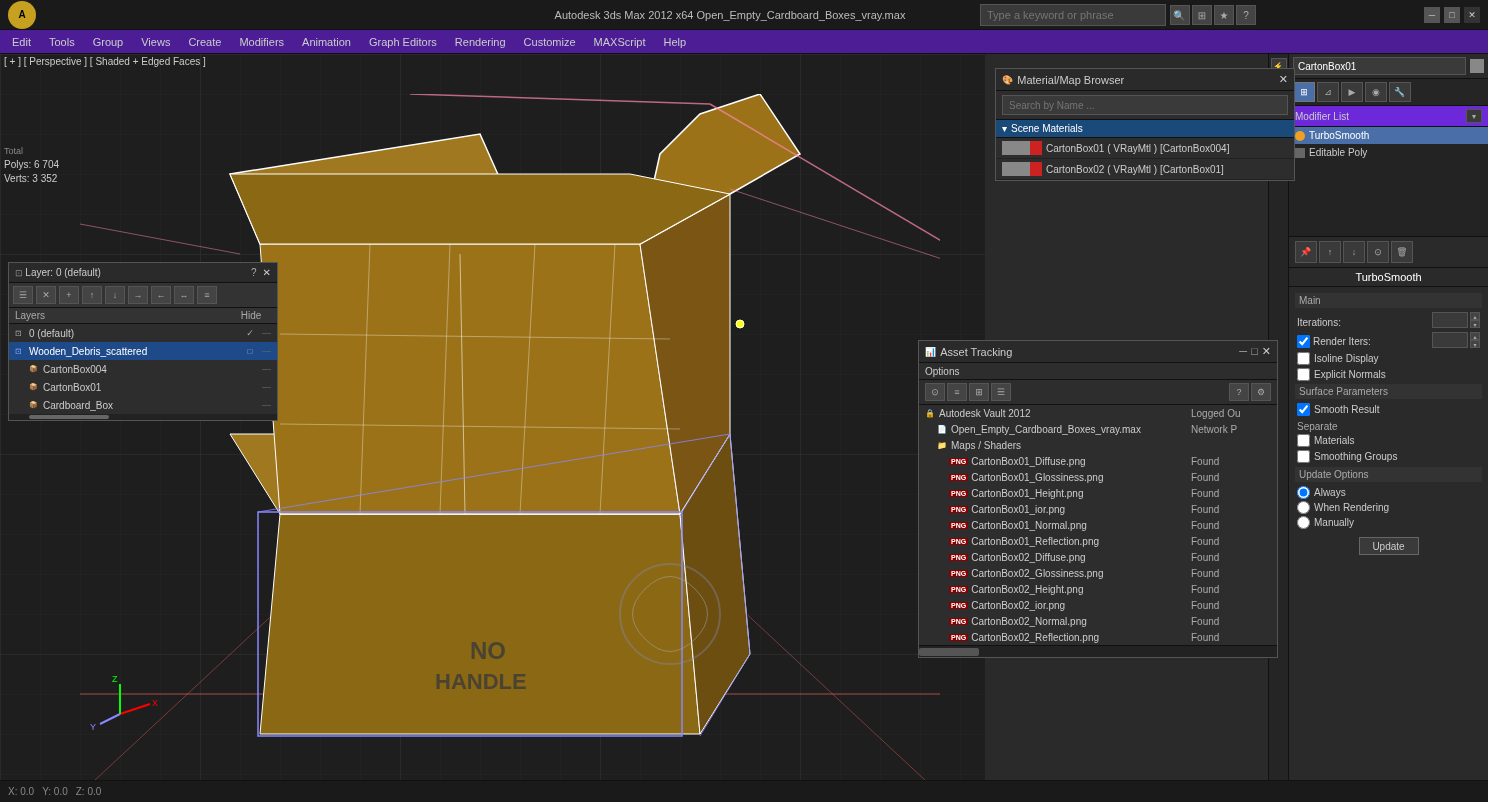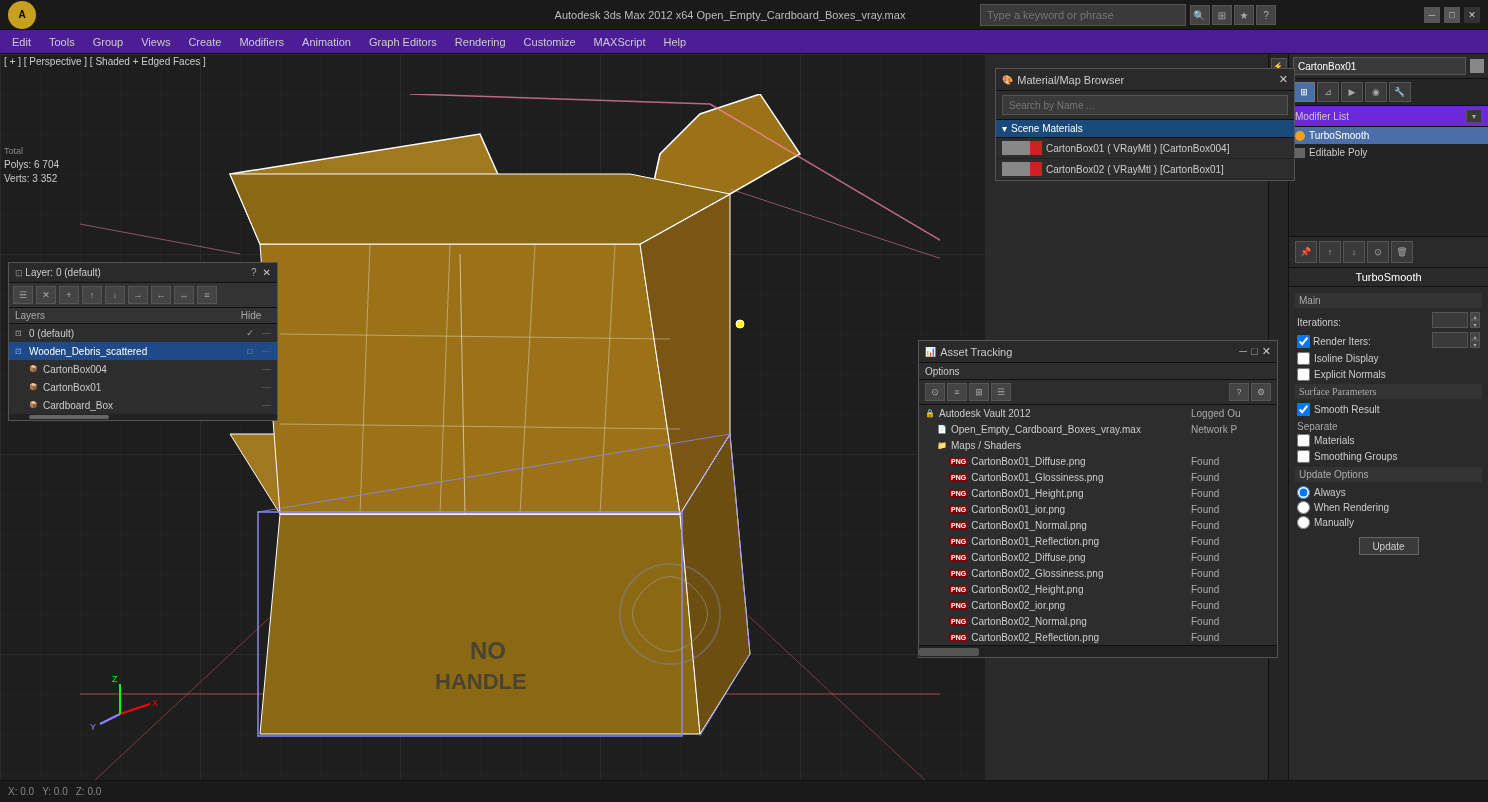--- a/index.html
+++ b/index.html
@@ -47,21 +47,21 @@
     
     #searchbar {
       position: absolute;
       top: 4px;
       left: 980px;
       display: flex;
       align-items: center;
       gap: 4px;
     }
     #searchbar input {
-      width: 206px; height: 22px;
+      width: 186px; height: 22px;
       background: #3a3a3a; border: 1px solid #555;
       color: #aaa; padding: 0 6px; font-size: 11px;
     }
     #searchbar .search-icons {
       display: flex; gap: 2px;
     }
     #searchbar .search-icons span {
       width: 20px; height: 20px;
       background: #444; border: 1px solid #555;
       display: flex; align-items: center; justify-content: center;
@@ -737,21 +737,21 @@
 
     <div class="checkbox-row">
       <input type="checkbox" style="">
       <label>Isoline Display</label>
     </div>
     <div class="checkbox-row">
       <input type="checkbox" style="">
       <label>Explicit Normals</label>
     </div>
 
-    <div class="panel-section-title" style="margin-top:0;font-family:Liberation Serif, serif;">Surface Parameters</div>
+    <div class="panel-section-title" style="margin-top:0;">Surface Parameters</div>
 
     <div class="checkbox-row">
       <input type="checkbox" checked="" style="">
       <label>Smooth Result</label>
     </div>
 
     <div style="color:#aaa;font-size:10px;padding:2px 2px;">Separate</div>
     <div class="checkbox-row">
       <input type="checkbox" style="">
       <label>Materials</label>

